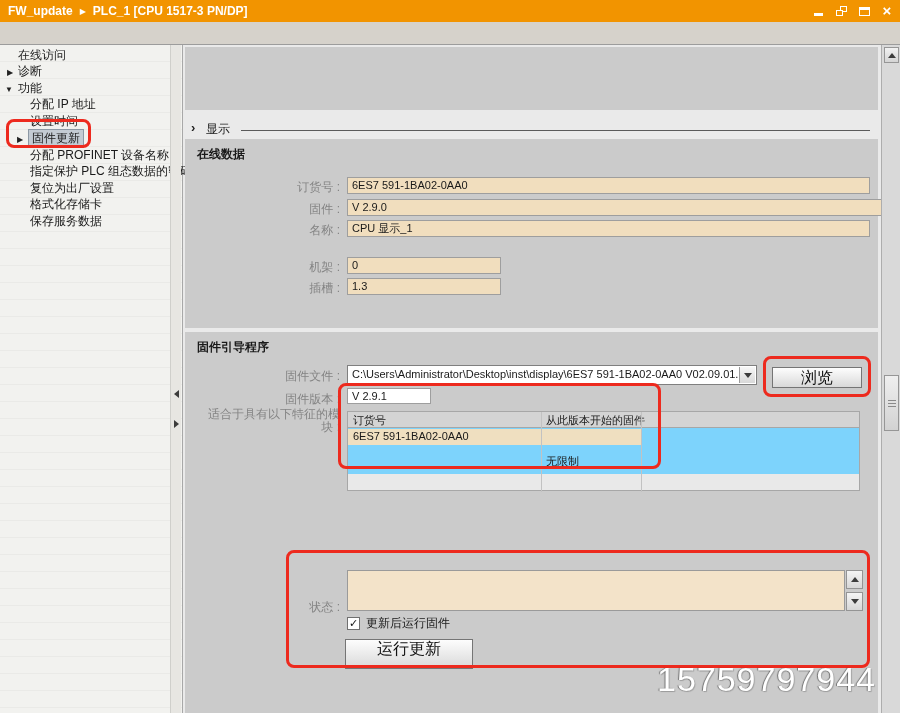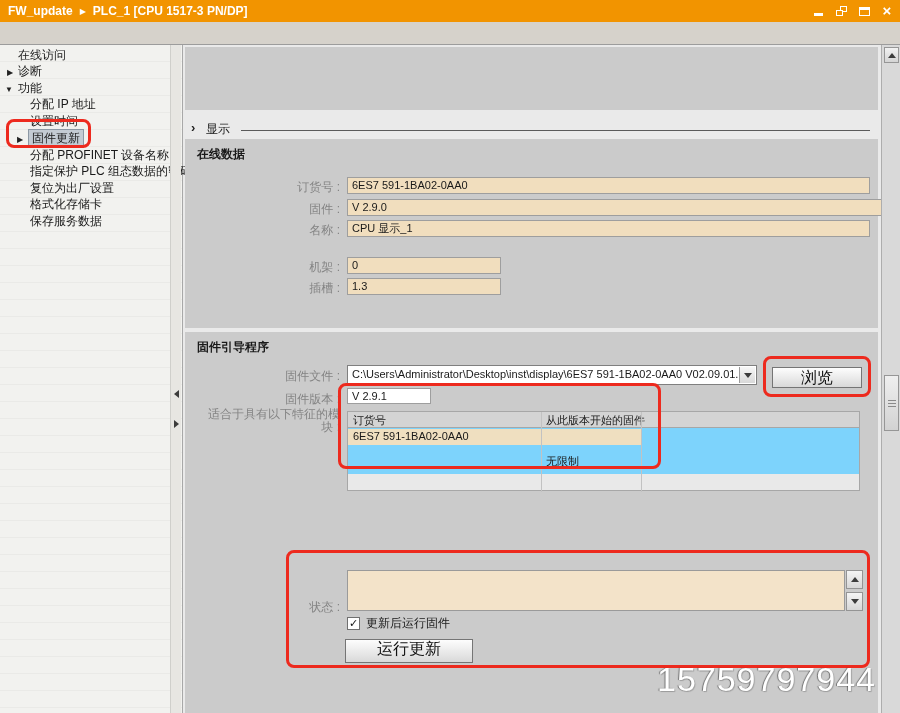--- a/index.html
+++ b/index.html
@@ -209,21 +209,21 @@
   <div class="spin" style="top:570px;">
       <span class="tri-up"></span>
     </div>
   <div class="spin" style="top:592px;">
       <span class="tri-down"></span>
     </div>
 
   <div class="checkbox"><span>✓</span></div>
   <div class="cb-label">更新后运行固件</div>
 
-  <div class="btn" style="left:345px; top:639px; width:128px; height:24px; line-height:17px;">运行更新</div>
+  <div class="btn" style="left:345px; top:639px; width:128px; height:30px; line-height:17px;">运行更新</div>
 
   <div class="vscroll">
     <div class="vs-up">
         <span class="tri-up"></span>
       </div>
     <div class="vs-thumb">
         <i></i>
         <i></i>
         <i></i>
       </div>

